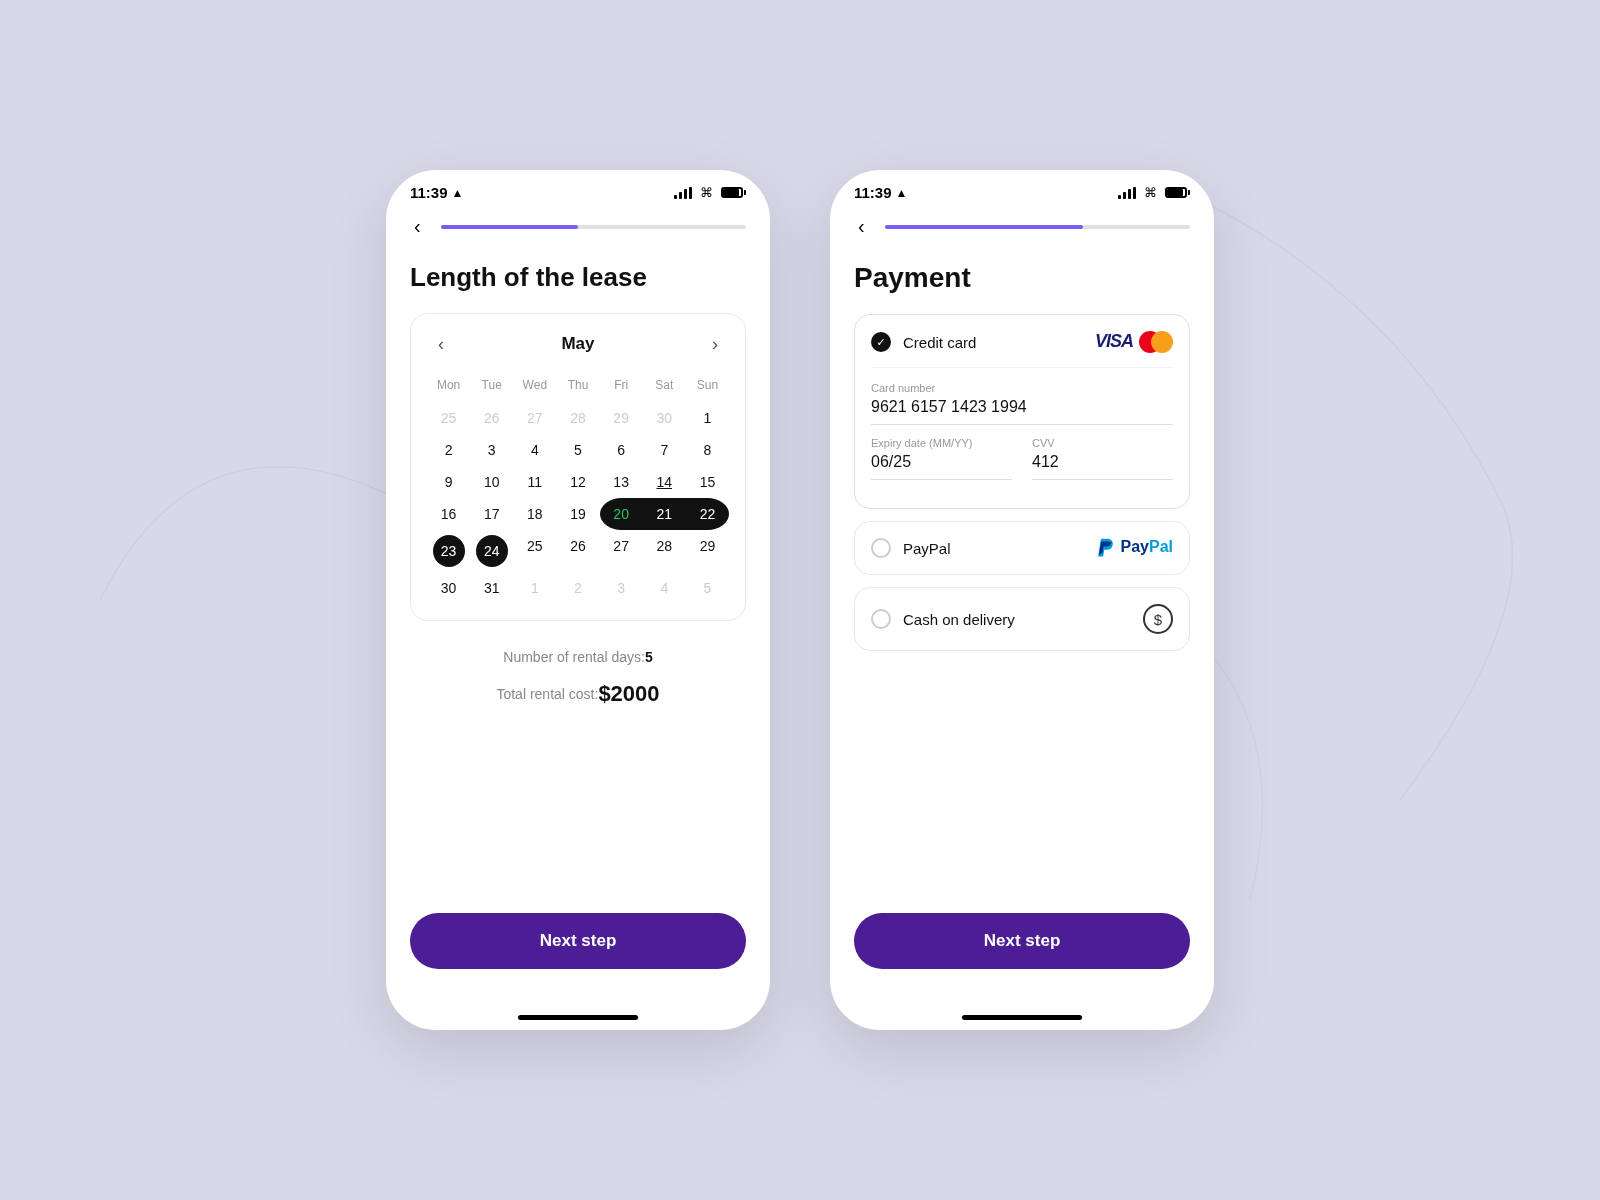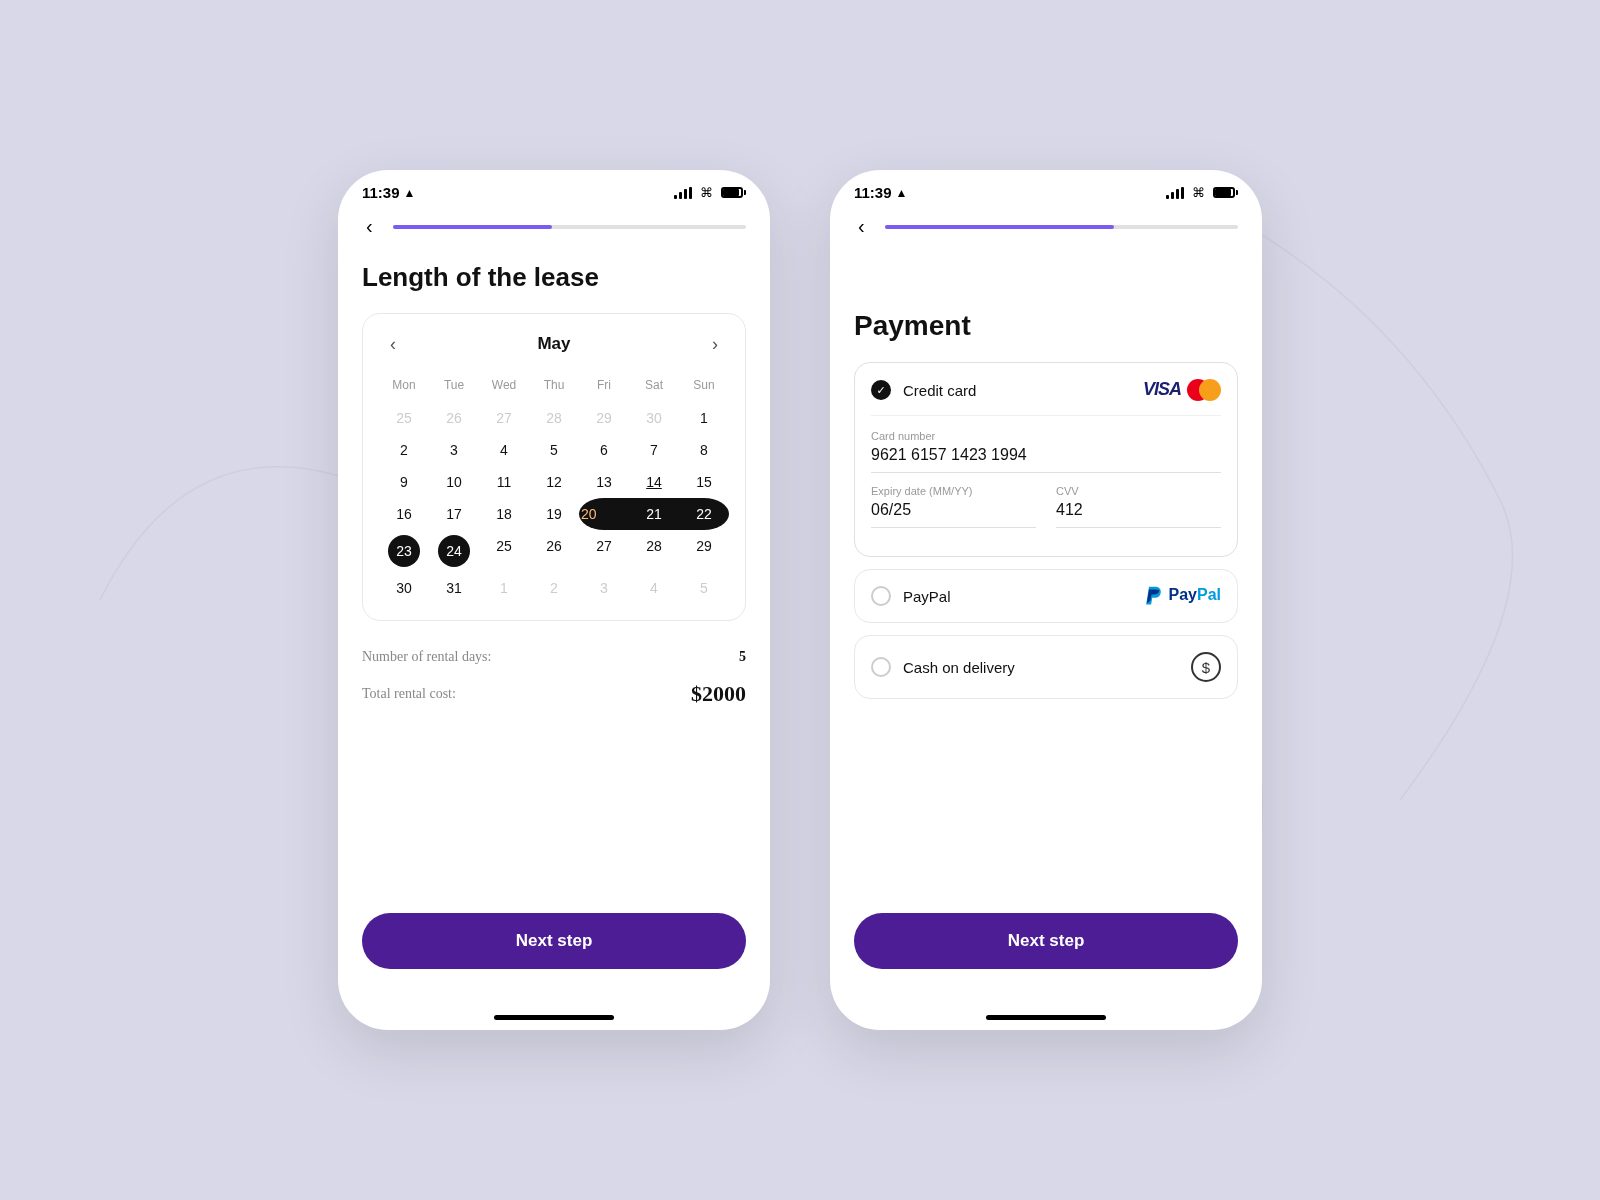--- a/index.html
+++ b/index.html
@@ -13,21 +13,21 @@
       justify-content: center;
       gap: 60px;
       position: relative;
       overflow: hidden;
     }
 
     
     .phone {
       background: #ffffff;
       border-radius: 50px;
-      width: 432px;
+      width: 384px;
       min-height: 860px;
       box-shadow: 0 20px 60px rgba(0,0,0,0.12);
       display: flex;
       flex-direction: column;
       overflow: hidden;
       position: relative;
     }
 
     
     .status-bar {
@@ -142,24 +142,23 @@
       text-align: center;
       font-size: 12px;
       color: #999;
       font-weight: 500;
       padding: 4px 0 10px;
     }
 
     
     .summary-row {
       display: flex;
-      justify-content: space-between;
+      justify-content: center;
       align-items: center;
       padding: 8px 0;
-      font-family: Liberation Serif, serif;
     }
     .summary-label {
       font-size: 14px;
       color: #888;
     }
     .summary-value {
       font-size: 14px;
       color: #111;
       font-weight: 600;
     }
@@ -190,21 +189,20 @@
       border-radius: 3px;
       margin: 16px auto 10px;
     }
 
     
     .payment-title {
       font-size: 28px;
       font-weight: 800;
       color: #111;
       margin-bottom: 20px;
-      margin-top: 48px;
     }
 
     .payment-option {
       border: 1.5px solid #e8e8e8;
       border-radius: 16px;
       padding: 16px;
       margin-bottom: 12px;
       cursor: pointer;
     }
     .payment-option.active {
@@ -407,21 +405,21 @@
           <div style="text-align: center; padding: 8px 2px; font-size: 14px; color: rgb(17, 17, 17); cursor: pointer;">10</div>
           <div style="text-align: center; padding: 8px 2px; font-size: 14px; color: rgb(17, 17, 17); cursor: pointer;">11</div>
           <div style="text-align: center; padding: 8px 2px; font-size: 14px; color: rgb(17, 17, 17); cursor: pointer;">12</div>
           <div style="text-align: center; padding: 8px 2px; font-size: 14px; color: rgb(17, 17, 17); cursor: pointer;">13</div>
           <div style="text-align: center; padding: 8px 2px; font-size: 14px; color: rgb(17, 17, 17); cursor: pointer; text-decoration: underline;">14</div>
           <div style="text-align: center; padding: 8px 2px; font-size: 14px; color: rgb(17, 17, 17); cursor: pointer;">15</div>
           <div style="text-align: center; padding: 8px 2px; font-size: 14px; color: rgb(17, 17, 17); cursor: pointer;">16</div>
           <div style="text-align: center; padding: 8px 2px; font-size: 14px; color: rgb(17, 17, 17); cursor: pointer;">17</div>
           <div style="text-align: center; padding: 8px 2px; font-size: 14px; color: rgb(17, 17, 17); cursor: pointer;">18</div>
           <div style="text-align: center; padding: 8px 2px; font-size: 14px; color: rgb(17, 17, 17); cursor: pointer;">19</div>
-          <div style="padding: 8px 2px; font-size: 14px; color: #fdba74; cursor: pointer; background: rgb(17, 17, 17); border-radius: 50% 0px 0px 50%;">20</div>
+          <div style="text-align: center; padding: 8px 2px; font-size: 14px; color: #22c55e; cursor: pointer; background: rgb(17, 17, 17); border-radius: 50% 0px 0px 50%;">20</div>
           <div style="text-align: center; padding: 8px 2px; font-size: 14px; color: rgb(255, 255, 255); cursor: pointer; background: rgb(17, 17, 17); border-radius: 0px;">21</div>
           <div style="text-align: center; padding: 8px 2px; font-size: 14px; color: rgb(255, 255, 255); cursor: pointer; background: rgb(17, 17, 17); border-radius: 0px 50% 50% 0px;">22</div>
           <div style="text-align: center; padding: 5px 2px; font-size: 14px; color: rgb(255, 255, 255); cursor: pointer;">
             <div style="background: rgb(17, 17, 17); border-radius: 50%; width: 32px; height: 32px; display: flex; align-items: center; justify-content: center; margin: 0px auto;">23</div>
           </div>
           <div style="text-align: center; padding: 5px 2px; font-size: 14px; color: rgb(255, 255, 255); cursor: pointer;">
             <div style="background: rgb(17, 17, 17); border-radius: 50%; width: 32px; height: 32px; display: flex; align-items: center; justify-content: center; margin: 0px auto;">24</div>
           </div>
           <div style="text-align: center; padding: 8px 2px; font-size: 14px; color: rgb(17, 17, 17); cursor: pointer;">25</div>
           <div style="text-align: center; padding: 8px 2px; font-size: 14px; color: rgb(17, 17, 17); cursor: pointer;">26</div>

